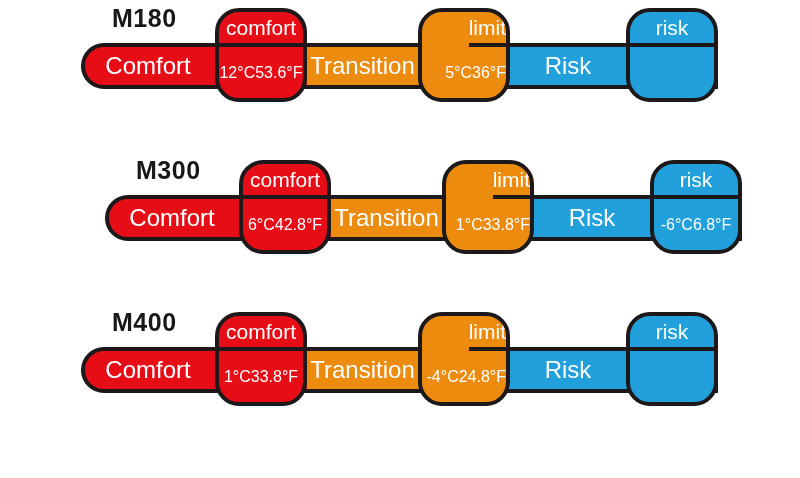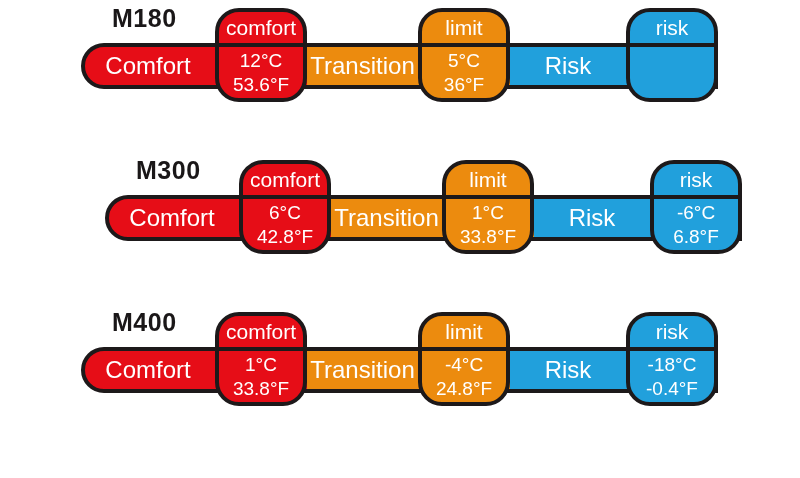--- a/index.html
+++ b/index.html
@@ -73,40 +73,40 @@
     border: 4px solid #1d191a;
     border-radius: 24px;
     overflow: hidden;
     display: flex;
     flex-direction: column;
   }
   .badge-red    { background: var(--red); }
   .badge-orange { background: var(--orange); }
   .badge-blue   { background: var(--blue); }
   .badge-pos-1 { left: 215px; }
-  .badge-pos-2 { left: 418px; }
+  .badge-pos-2 { left: 418px; align-items: flex-end; }
   .badge-pos-3 { left: 626px; }
 
   .badge-label {
     height: 31px;
     line-height: 31px;
     text-align: center;
     color: #ffffff;
     font-size: 21px;
     border-bottom: 4px solid #1d191a;
     flex: none;
   }
   .badge-temps {
     flex: 1;
     display: flex;
-    flex-direction: column;
+    flex-direction: row;
     align-items: center;
     justify-content: center;
     color: #ffffff;
-    font-size: 19px;
+    font-size: 16px;
     line-height: 24px;
     text-align: center;
   }
 </style>
 </head>
 <body>
 
 <div id="canvas" style="--red: #e60d17; --orange: #ec8b0e; --blue: #21a0dc;">
 
   <div class="row row-0">
@@ -178,20 +178,16 @@
     </div>
     <div class="badge badge-orange badge-pos-2">
       <div class="badge-label">limit</div>
       <div class="badge-temps">
         <div>-4°C</div>
         <div>24.8°F</div>
       </div>
     </div>
     <div class="badge badge-blue badge-pos-3">
       <div class="badge-label">risk</div>
-      <div class="badge-temps">
-        <div>-18°C</div>
-        <div>-0.4°F</div>
-      </div>
     </div>
   </div>
 
 </div>
 
 </body></html>

